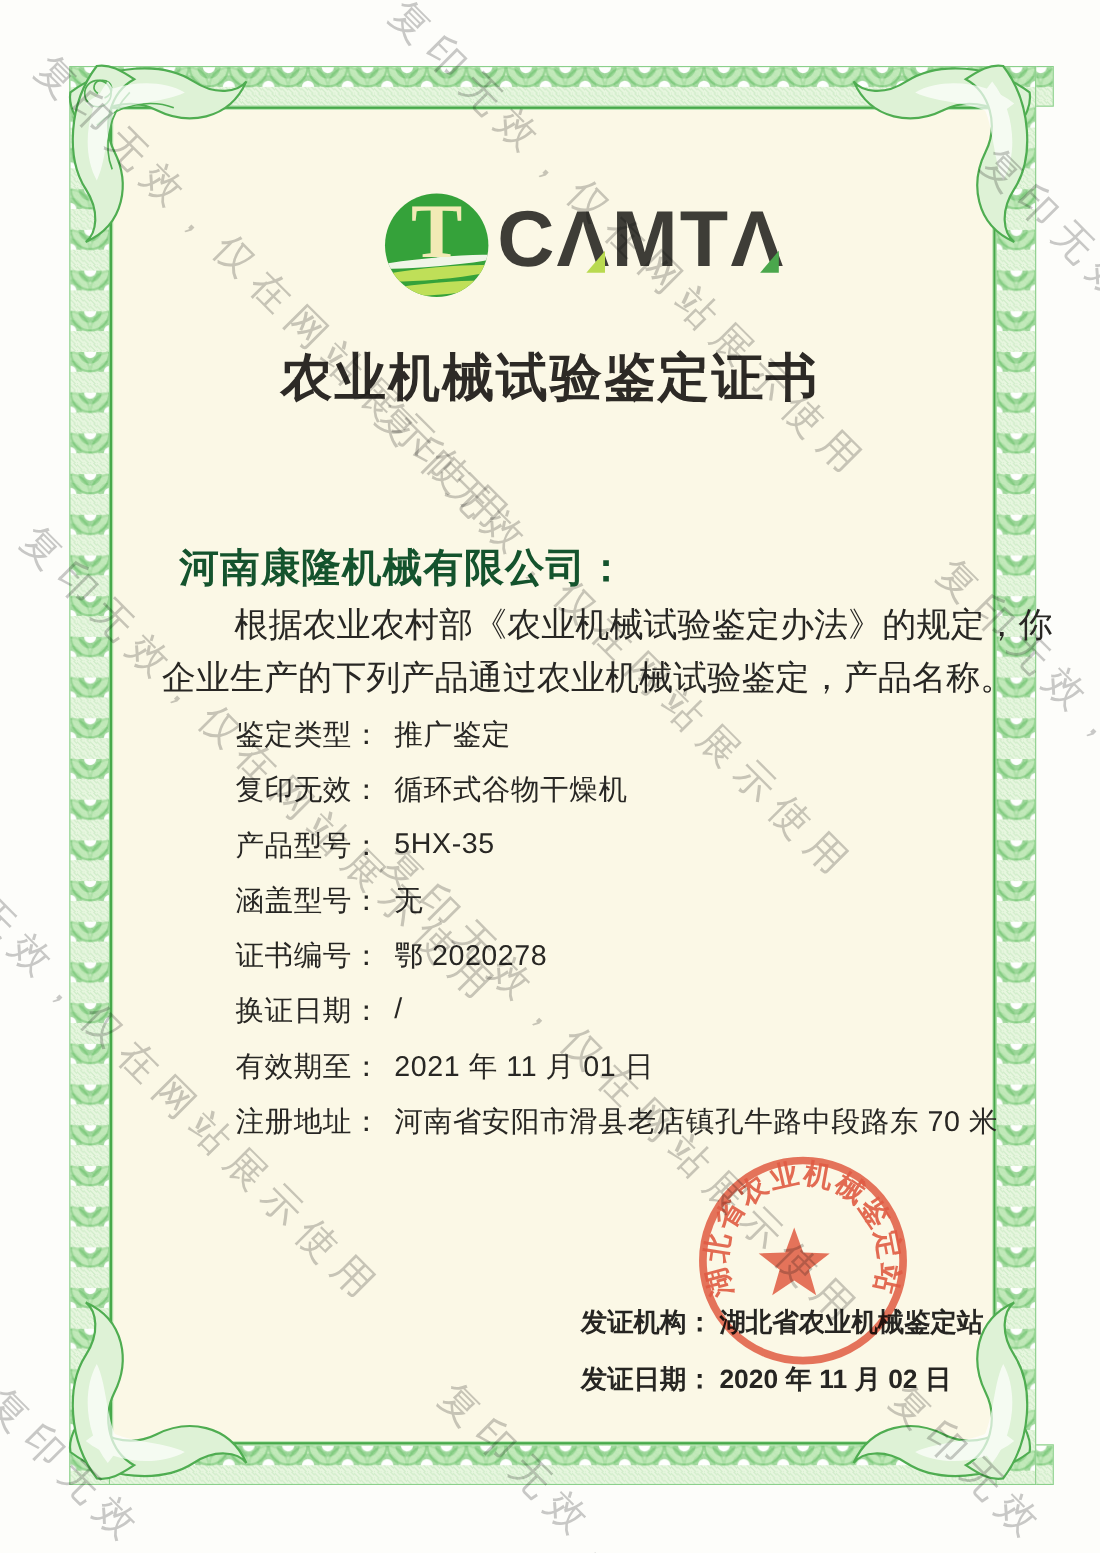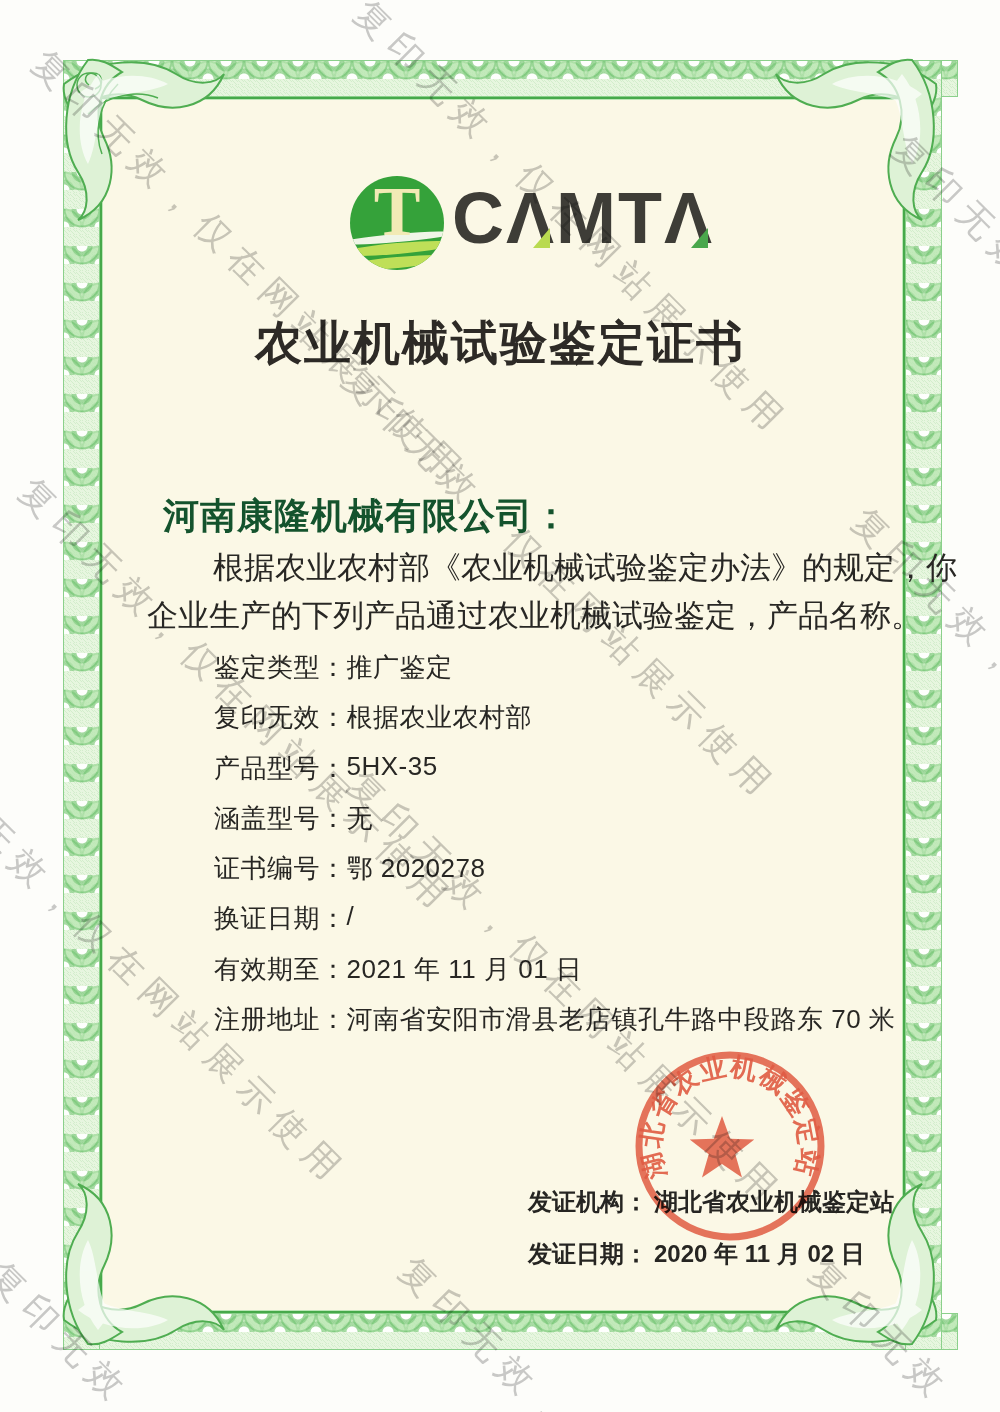--- a/index.html
+++ b/index.html
@@ -70,21 +70,21 @@
   .company{
     position:absolute;left:163px;top:492px;font-size:36px;font-weight:700;
     letter-spacing:1px;color:#14532d;white-space:nowrap;
   }
   .para{position:absolute;left:147px;top:544px;font-size:31px;color:#282724;}
   .pline{height:47.5px;line-height:47.5px;white-space:nowrap;}
   .pline.indent{padding-left:66px;}
   .fields{position:absolute;left:214px;top:650px;}
   .frow{display:flex;height:50.3px;font-size:26px;color:#282724;white-space:nowrap;}
   .flabel{letter-spacing:.5px;}
-  .fvalue{letter-spacing:.5px;}
+  .fvalue{margin-left:12px;letter-spacing:.5px;}
   .issuer-row{
     position:absolute;left:528px;font-size:24px;font-weight:700;color:#262522;
     display:flex;white-space:nowrap;
   }
   .issuer-org{top:1186px;}
   .issuer-date{top:1238px;}
   .ivalue{margin-left:6px;}
   .seal{position:absolute;left:618px;top:1038px;z-index:30;mix-blend-mode:multiply;opacity:.92;}
 </style>
 </head>
@@ -184,21 +184,21 @@
       <div class="pline">企业生产的下列产品通过农业机械试验鉴定，产品名称。</div>
     </div>
 
     <div class="fields">
       <div class="frow">
         <span class="flabel">鉴定类型：</span>
         <span class="fvalue">推广鉴定</span>
       </div>
       <div class="frow">
         <span class="flabel">复印无效：</span>
-        <span class="fvalue">根据农业农村部</span>
+        <span class="fvalue">循环式谷物干燥机</span>
       </div>
       <div class="frow">
         <span class="flabel">产品型号：</span>
         <span class="fvalue">5HX-35</span>
       </div>
       <div class="frow">
         <span class="flabel">涵盖型号：</span>
         <span class="fvalue">无</span>
       </div>
       <div class="frow">

